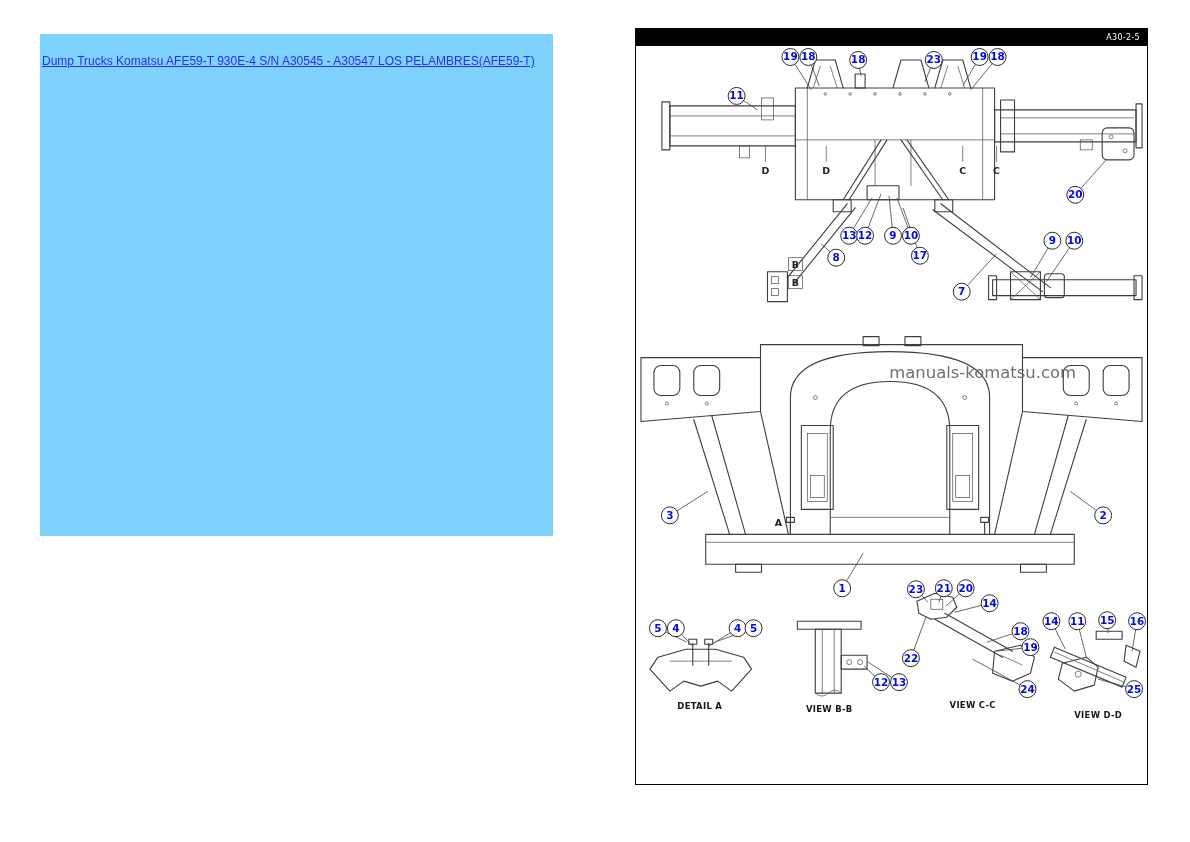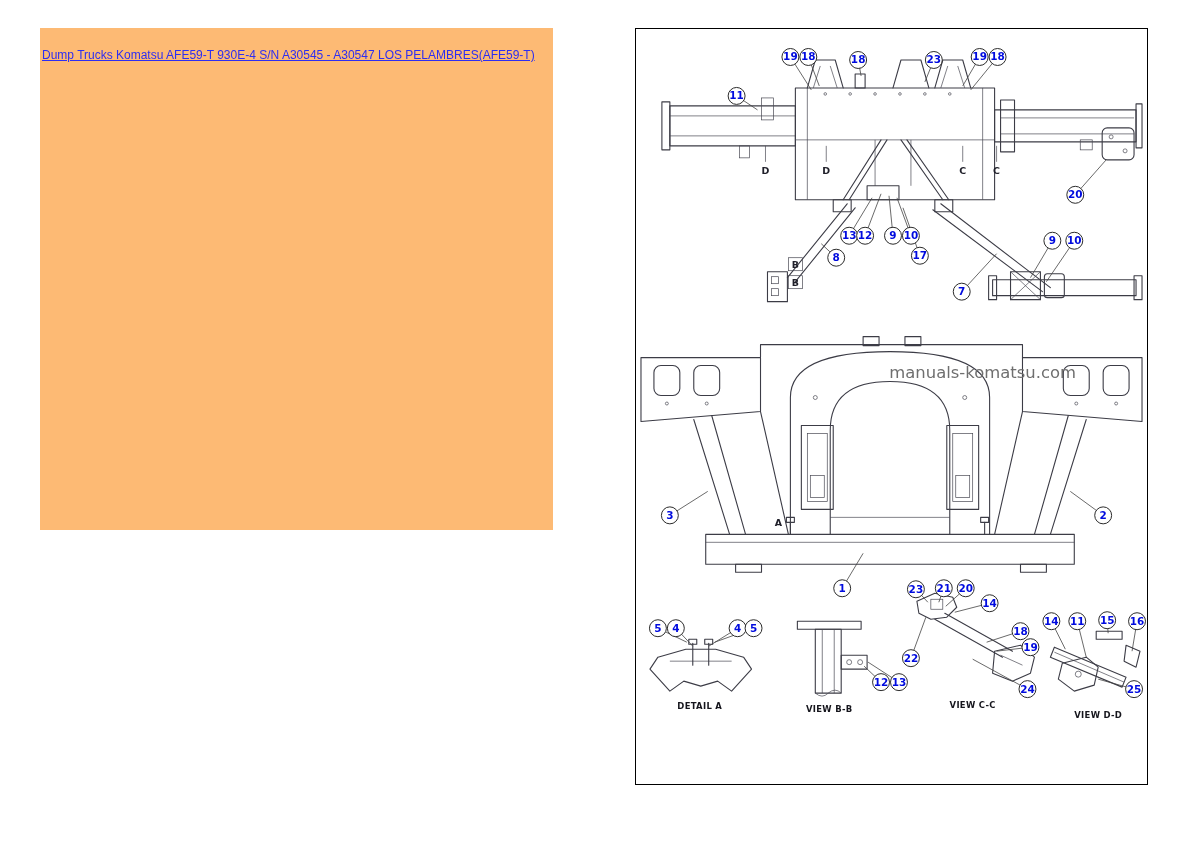--- a/index.html
+++ b/index.html
@@ -1,21 +1,21 @@
 <!DOCTYPE html>
 <html><head>
 <meta charset="utf-8">
 <style>
   * { margin:0; padding:0; box-sizing:border-box; }
   html,body { width:1190px; height:842px; background:#ffffff; overflow:hidden;
               font-family:"Liberation Sans", sans-serif; position:relative; }
 
   .content-panel {
-    position:absolute; left:40px; top:28px; width:513px; height:502px;
-    background:#fdba74; padding:17px 4px 12px 2px;
+    position:absolute; left:40px; top:34px; width:513px; height:502px;
+    background:#7dd3fc; padding:17px 4px 12px 2px;
   }
   .doc-link {
     color:#2d2df2; font-size:12px; text-decoration:underline; cursor:pointer;
     line-height:1.25; display:inline; font-family:"Liberation Sans", sans-serif;
   }
 
   .diagram-panel {
     position:absolute; left:635px; top:28px; width:513px; height:757px;
     background:#ffffff; border:1px solid #000000;
   }
@@ -39,20 +39,23 @@
 </head>
 <body>
 
 <div>
 
   <div class="content-panel">
     <a class="doc-link" href="#">Dump Trucks Komatsu AFE59-T 930E-4 S/N A30545 - A30547 LOS PELAMBRES(AFE59-T)</a>
   </div>
 
   <div class="diagram-panel">
+    <div class="panel-header">
+      <span class="page-ref">A30-2-5</span>
+    </div>
 
     <svg class="diagram" width="511" height="738" viewBox="0 0 513 739" preserveAspectRatio="none">
 
       <g>
         <rect class="art" x="26" y="56" width="8" height="48"></rect>
         <rect class="art" x="34" y="60" width="126" height="40"></rect>
         <line class="art-thin" x1="34" y1="70" x2="160" y2="70"></line>
         <line class="art-thin" x1="34" y1="90" x2="160" y2="90"></line>
         <rect class="art-thin" x="104" y="100" width="10" height="12"></rect>
         <rect class="art-thin" x="126" y="52" width="12" height="22"></rect>

